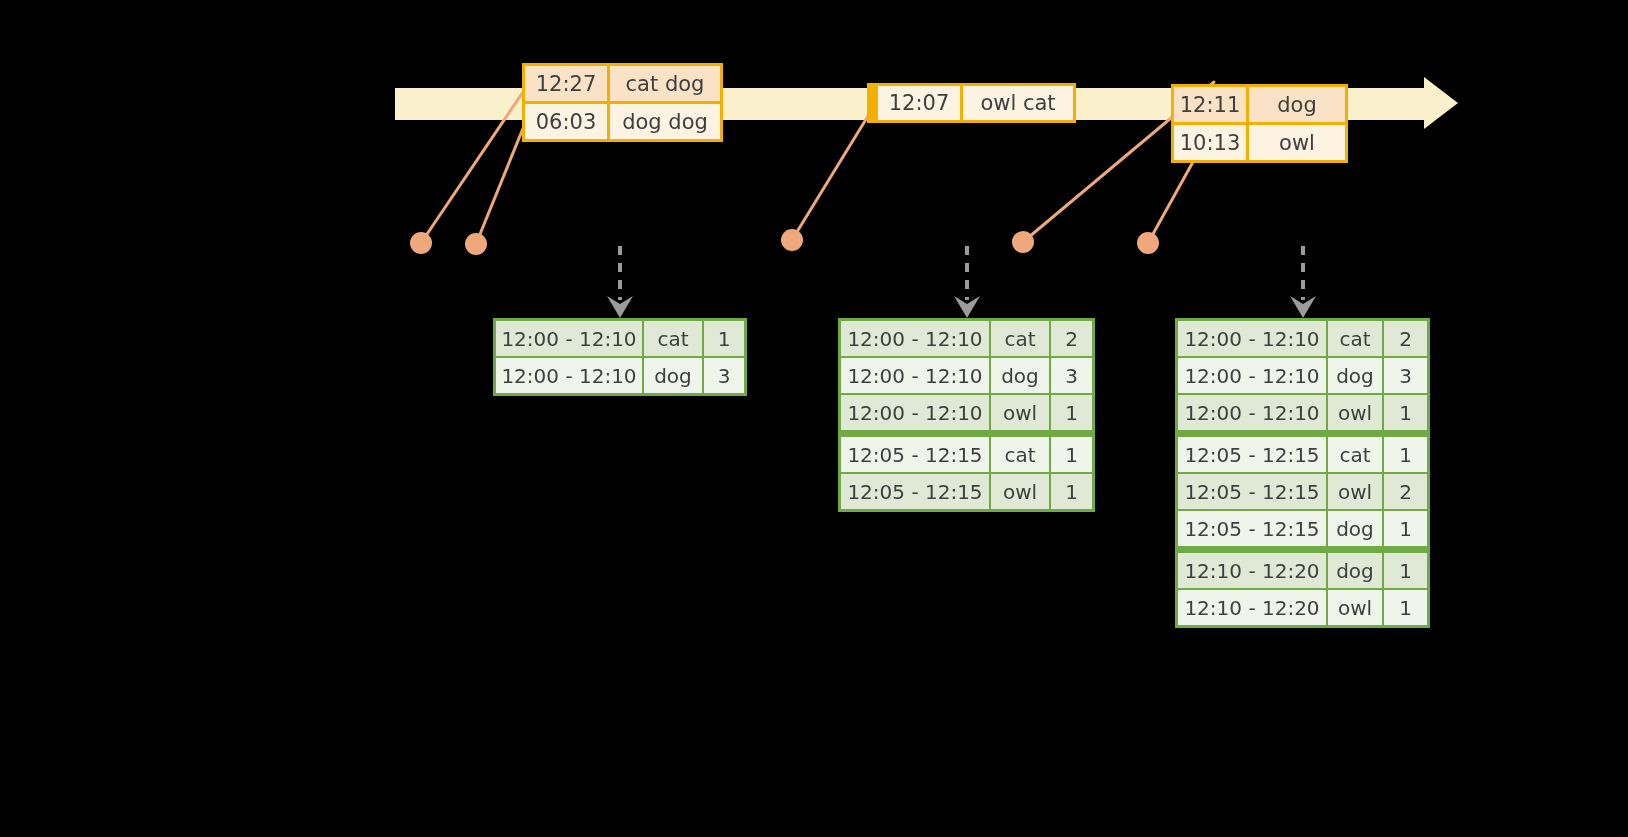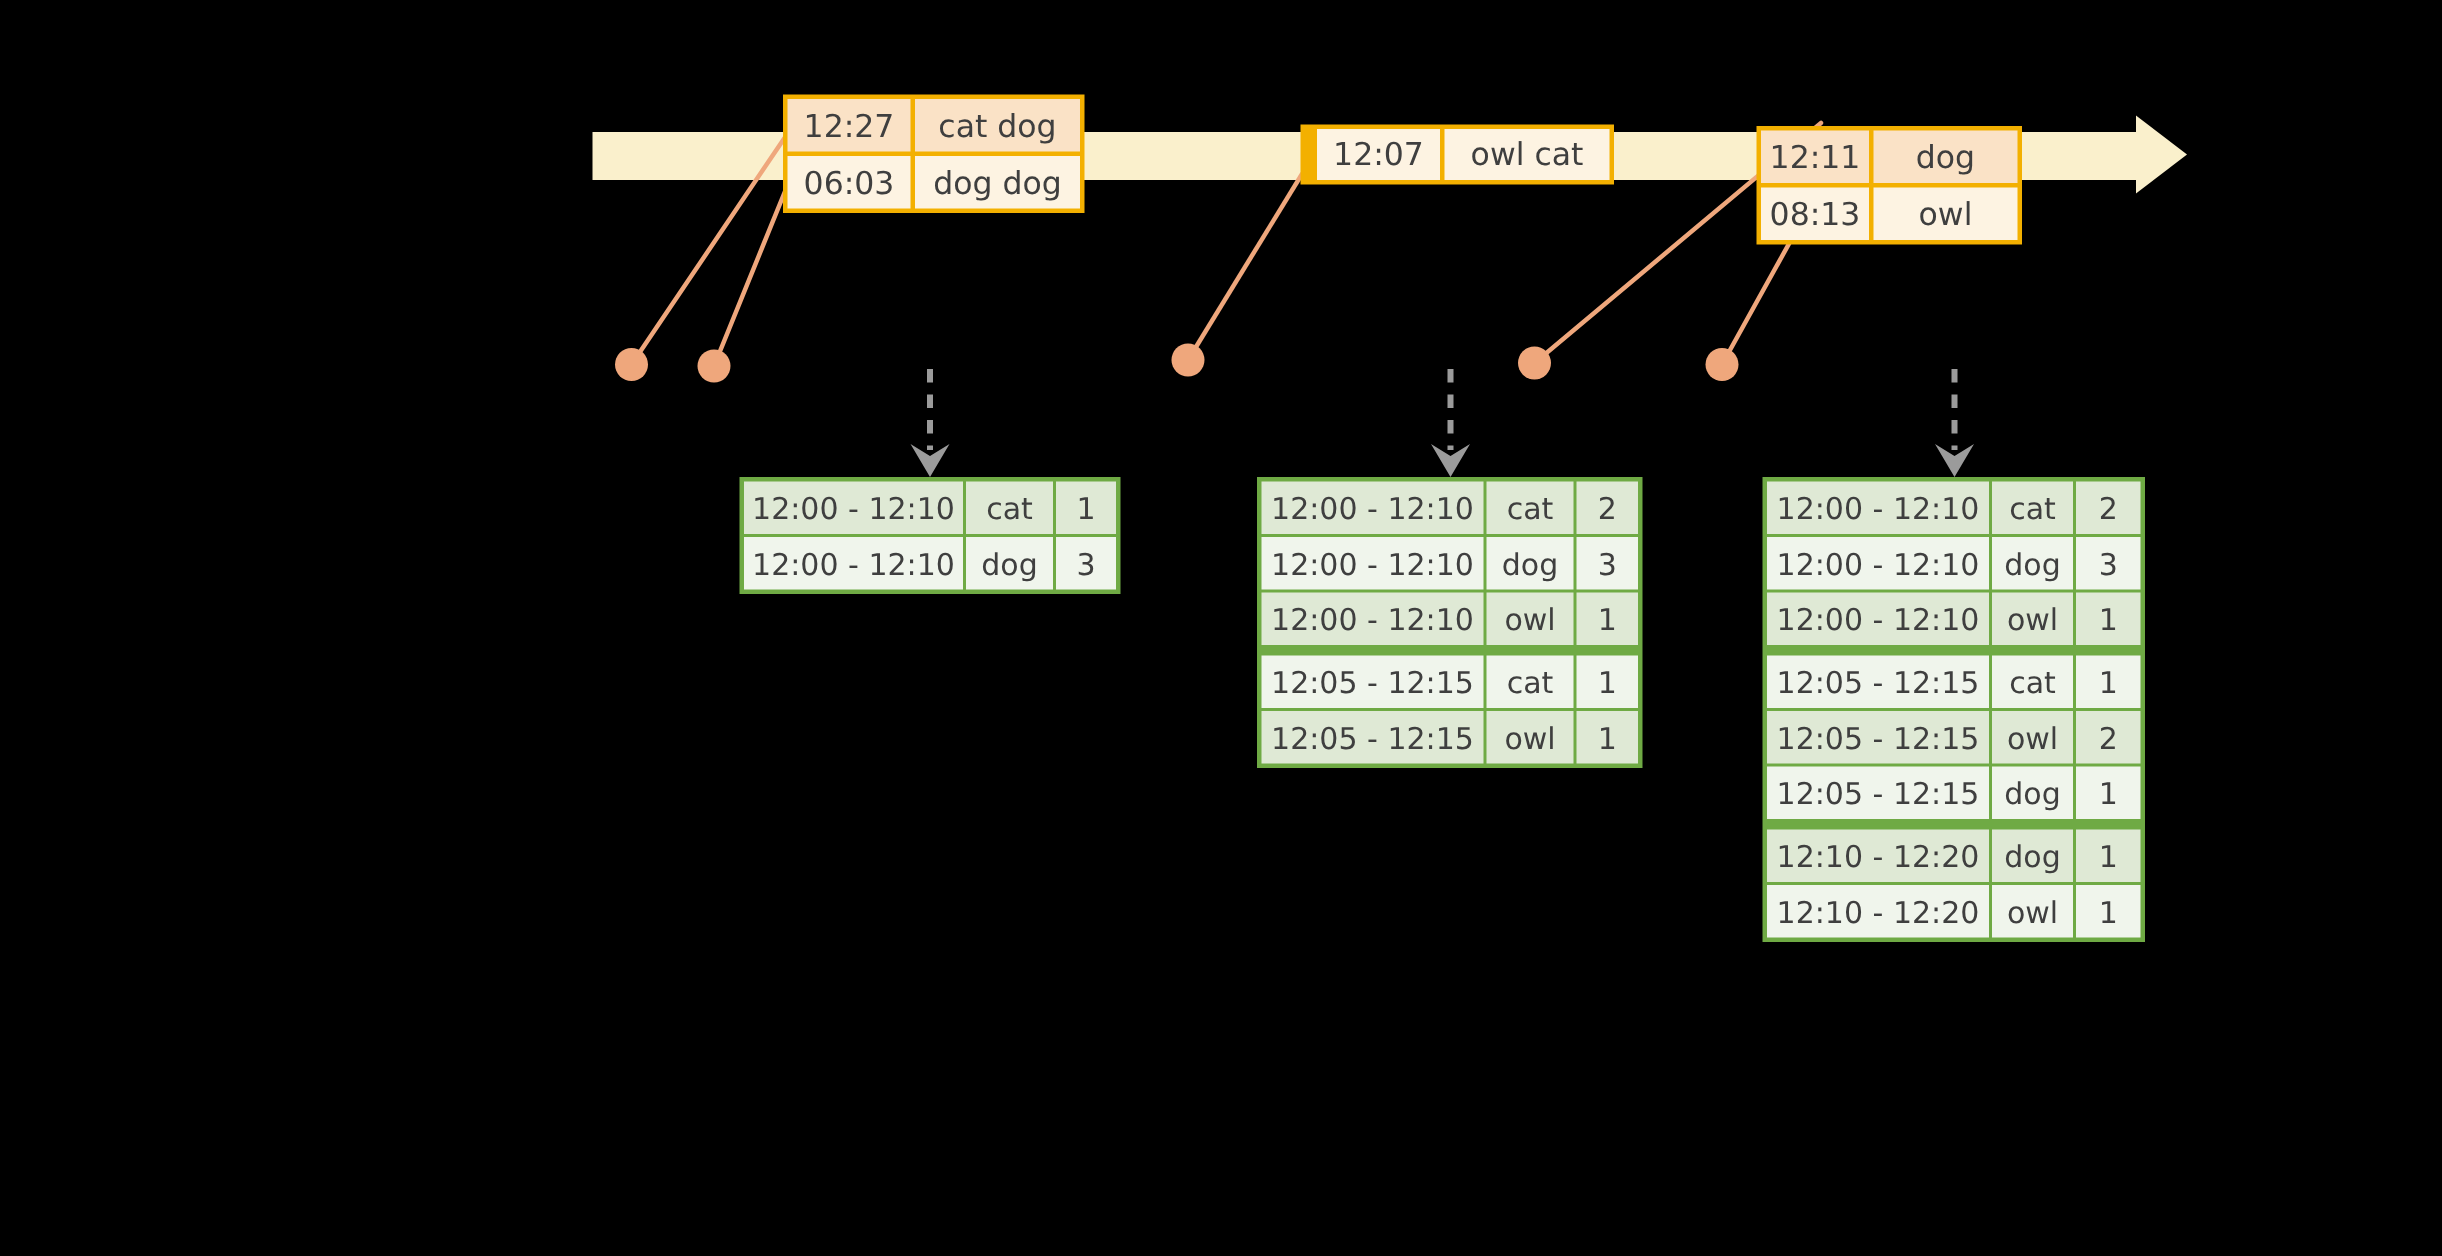--- a/index.html
+++ b/index.html
@@ -98,21 +98,21 @@
     <div class="cell cream">06:03</div>
     <div class="cell cream">dog dog</div>
   </div>
 <div class="abs event-table et1">
     <div class="cell cream">12:07</div>
     <div class="cell cream">owl cat</div>
   </div>
 <div class="abs event-table et2">
     <div class="cell peach">12:11</div>
     <div class="cell peach">dog</div>
-    <div class="cell cream">08:13</div>
+    <div class="cell cream">10:13</div>
     <div class="cell cream">owl</div>
   </div>
 
 <div class="abs result-table rt0">
     <div class="r-row">
       <div class="cell gdark">12:00 - 12:10</div>
       <div class="cell gdark">cat</div>
       <div class="cell gdark">1</div>
     </div>
     <div class="r-row">

